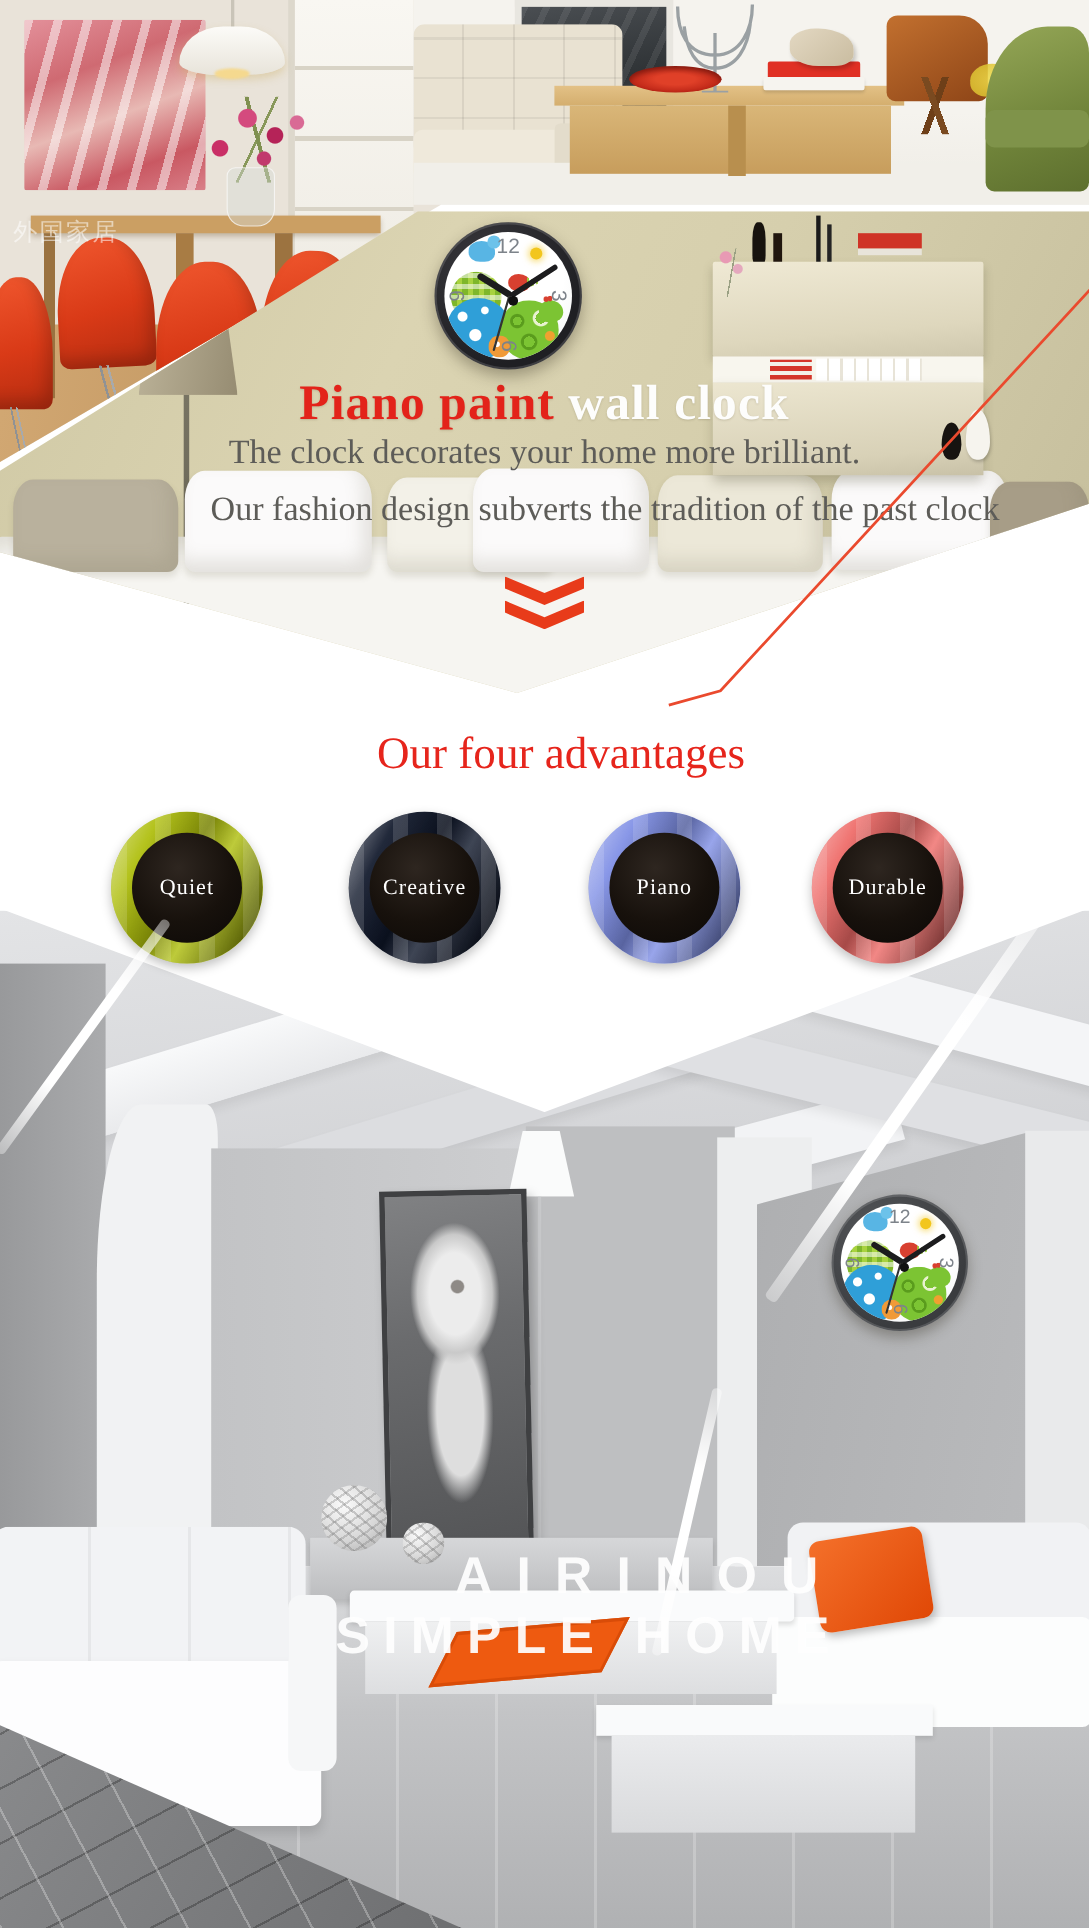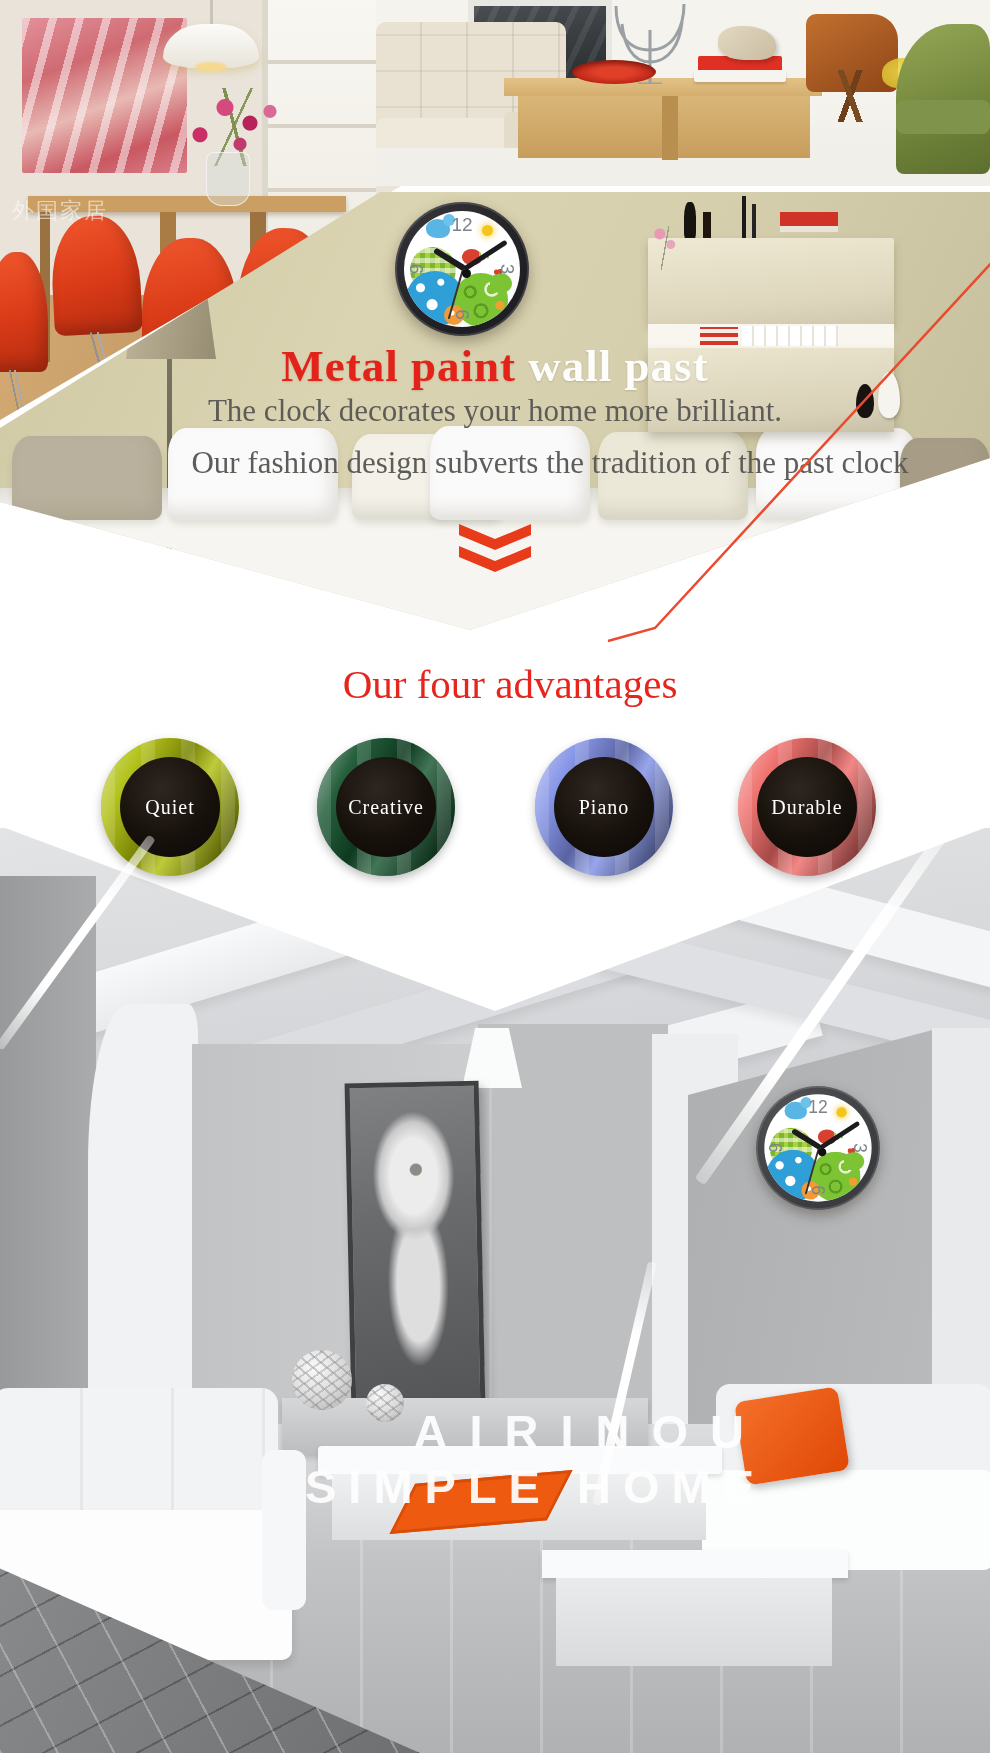--- a/index.html
+++ b/index.html
@@ -366,39 +366,39 @@
         <span class="num n3">3</span>
         <span class="num n6">6</span>
         <span class="num n9">9</span>
         <div class="hand hand-hour"></div>
         <div class="hand hand-min"></div>
         <div class="hand hand-sec"></div>
         <div class="clock-cap"></div>
       </div>
     </div>
 
-    <h1 class="hero-title"><span class="t-accent" style="color: rgb(227, 35, 26);">Metal paint</span><span class="t-rest"> wall past</span></h1>
+    <h1 class="hero-title"><span class="t-accent" style="color: rgb(227, 35, 26);">Piano paint</span><span class="t-rest"> wall clock</span></h1>
     <div class="hero-sub1" style="color: rgb(93, 92, 88);">The clock decorates your home more brilliant.</div>
     <div class="hero-sub2" style="color: rgb(93, 92, 88);">Our fashion design subverts the tradition of the past clock</div>
     <div class="chev chev1" style="background-color: rgb(232, 59, 26);"></div>
     <div class="chev chev2" style="background-color: rgb(232, 59, 26);"></div>
   </section>
 
   <svg class="red-line" viewBox="0 0 990 460" width="990" height="460">
     <polyline points="1005,60 655,440 608,453" fill="none" stroke-width="2.5" stroke="#ea4a2e"></polyline>
   </svg>
 
   <section class="advantages">
     <h2 class="adv-heading" style="color: rgb(230, 37, 28);">Our four advantages</h2>
     <div class="adv-circle ac1" style="background-color: rgb(174, 190, 10);">
       <div class="adv-core">
           <span class="adv-label">Quiet</span>
         </div>
     </div>
-    <div class="adv-circle ac2" style="background-color: #14532d; text-align: right;">
+    <div class="adv-circle ac2" style="background-color: #0f172a; text-align: right;">
       <div class="adv-core">
           <span class="adv-label">Creative</span>
         </div>
     </div>
     <div class="adv-circle ac3" style="background-color: rgb(127, 143, 230);">
       <div class="adv-core">
           <span class="adv-label">Piano</span>
         </div>
     </div>
     <div class="adv-circle ac4" style="background-color: rgb(239, 106, 103);">

